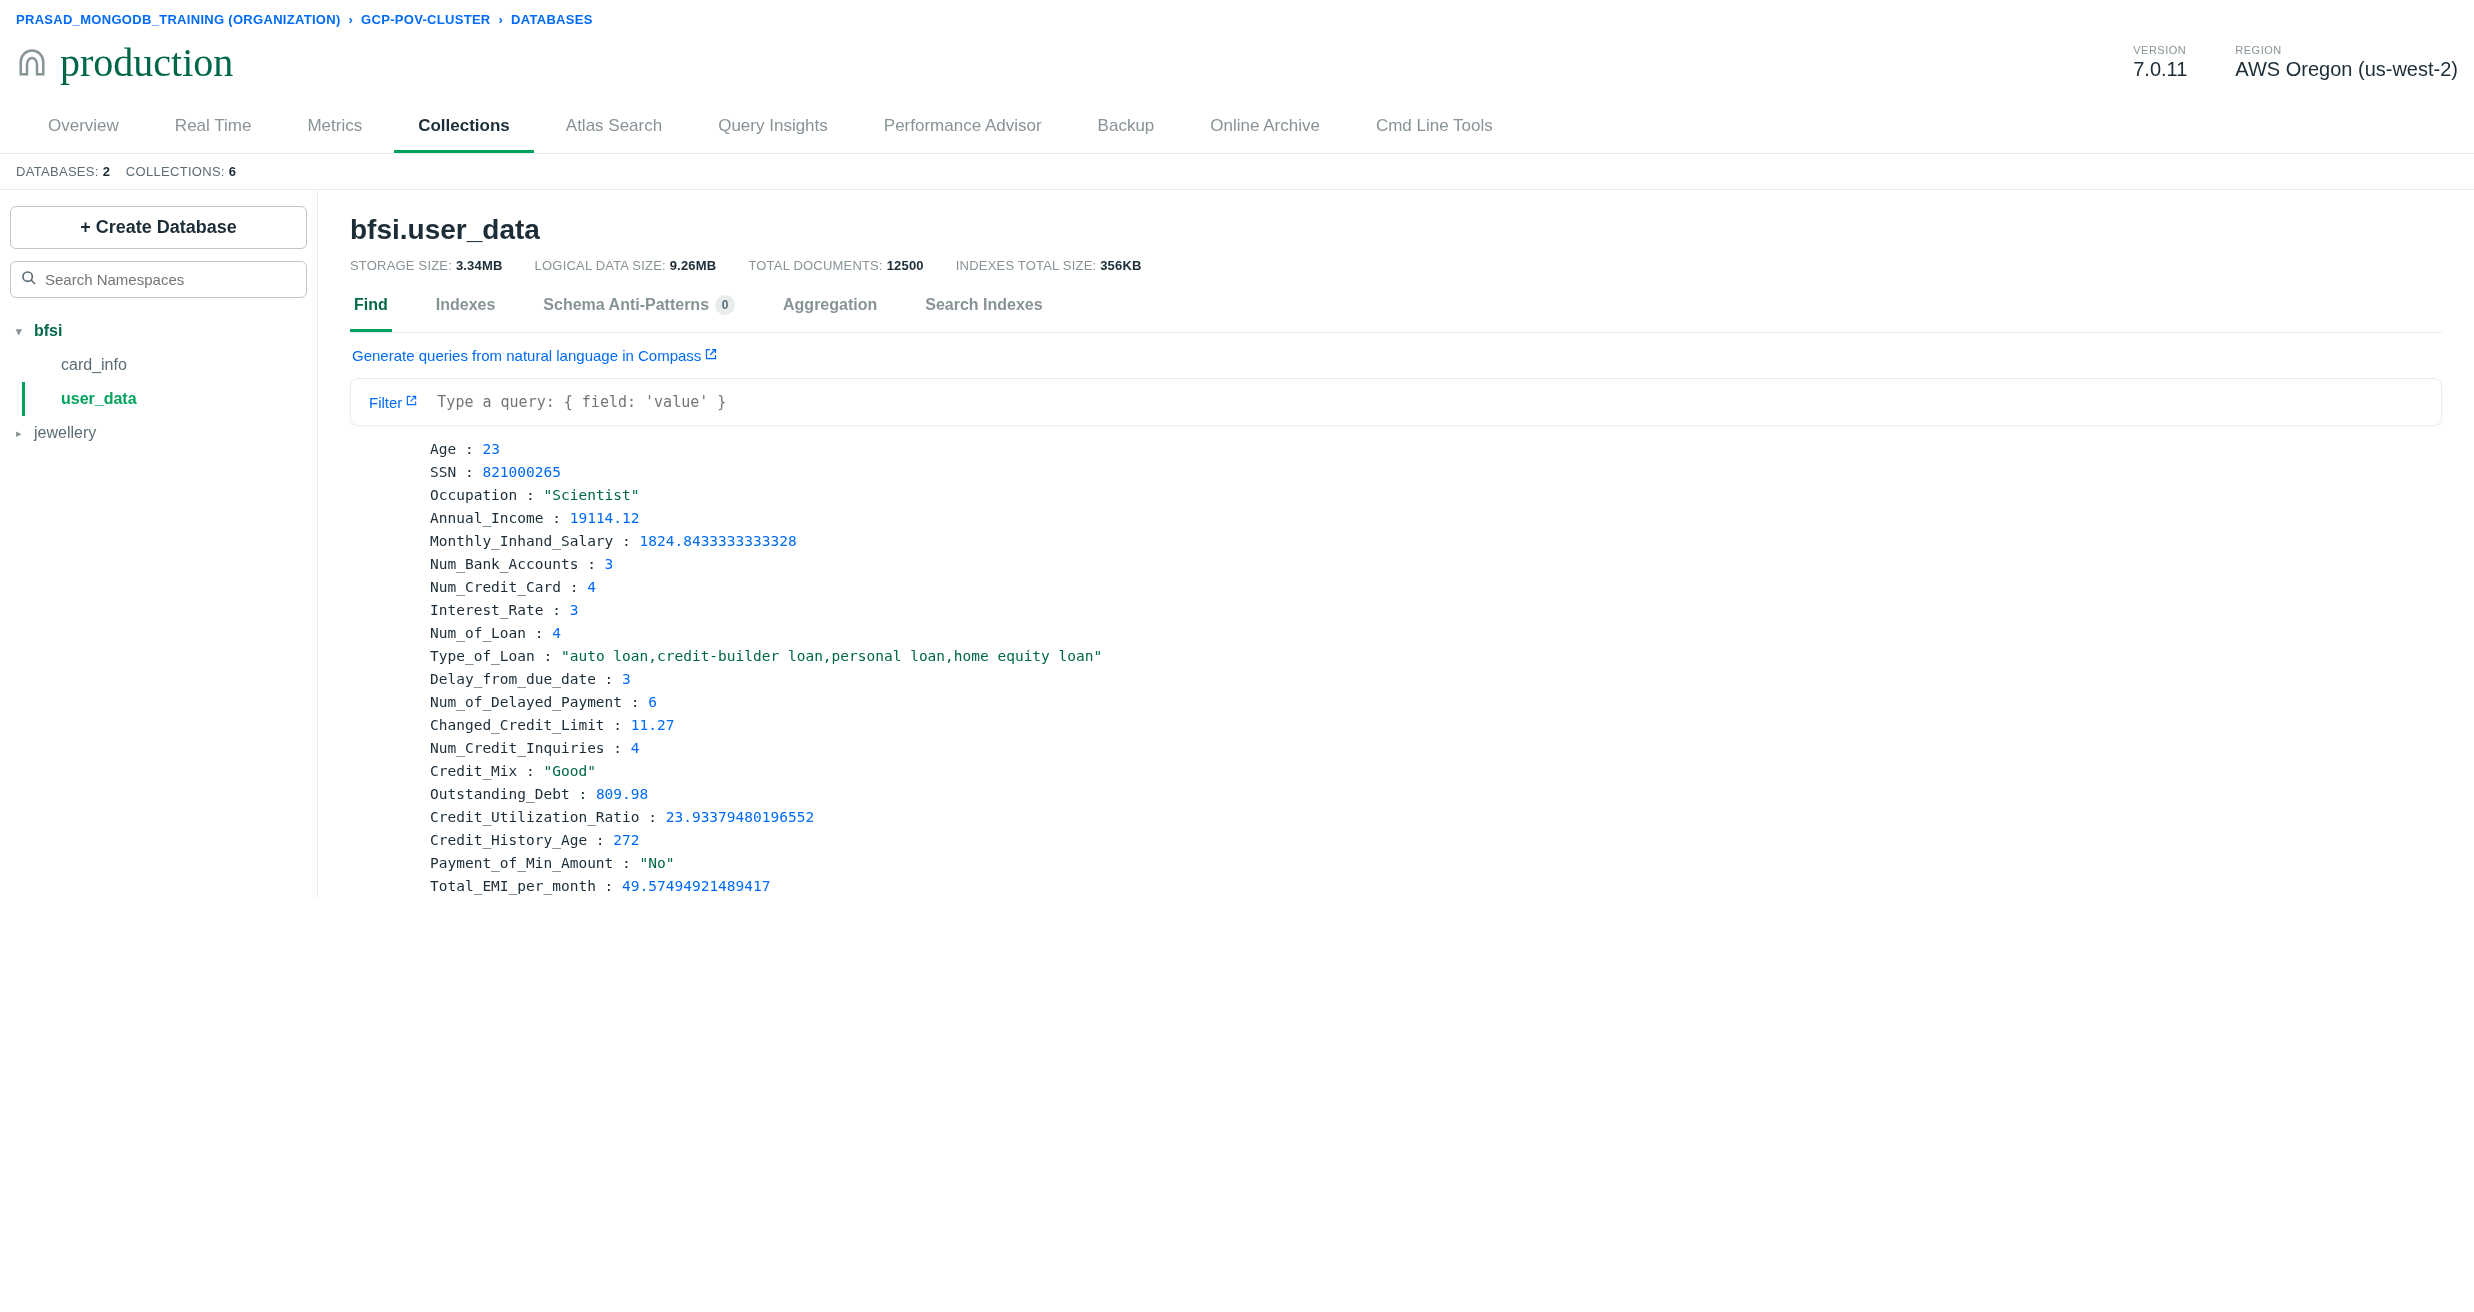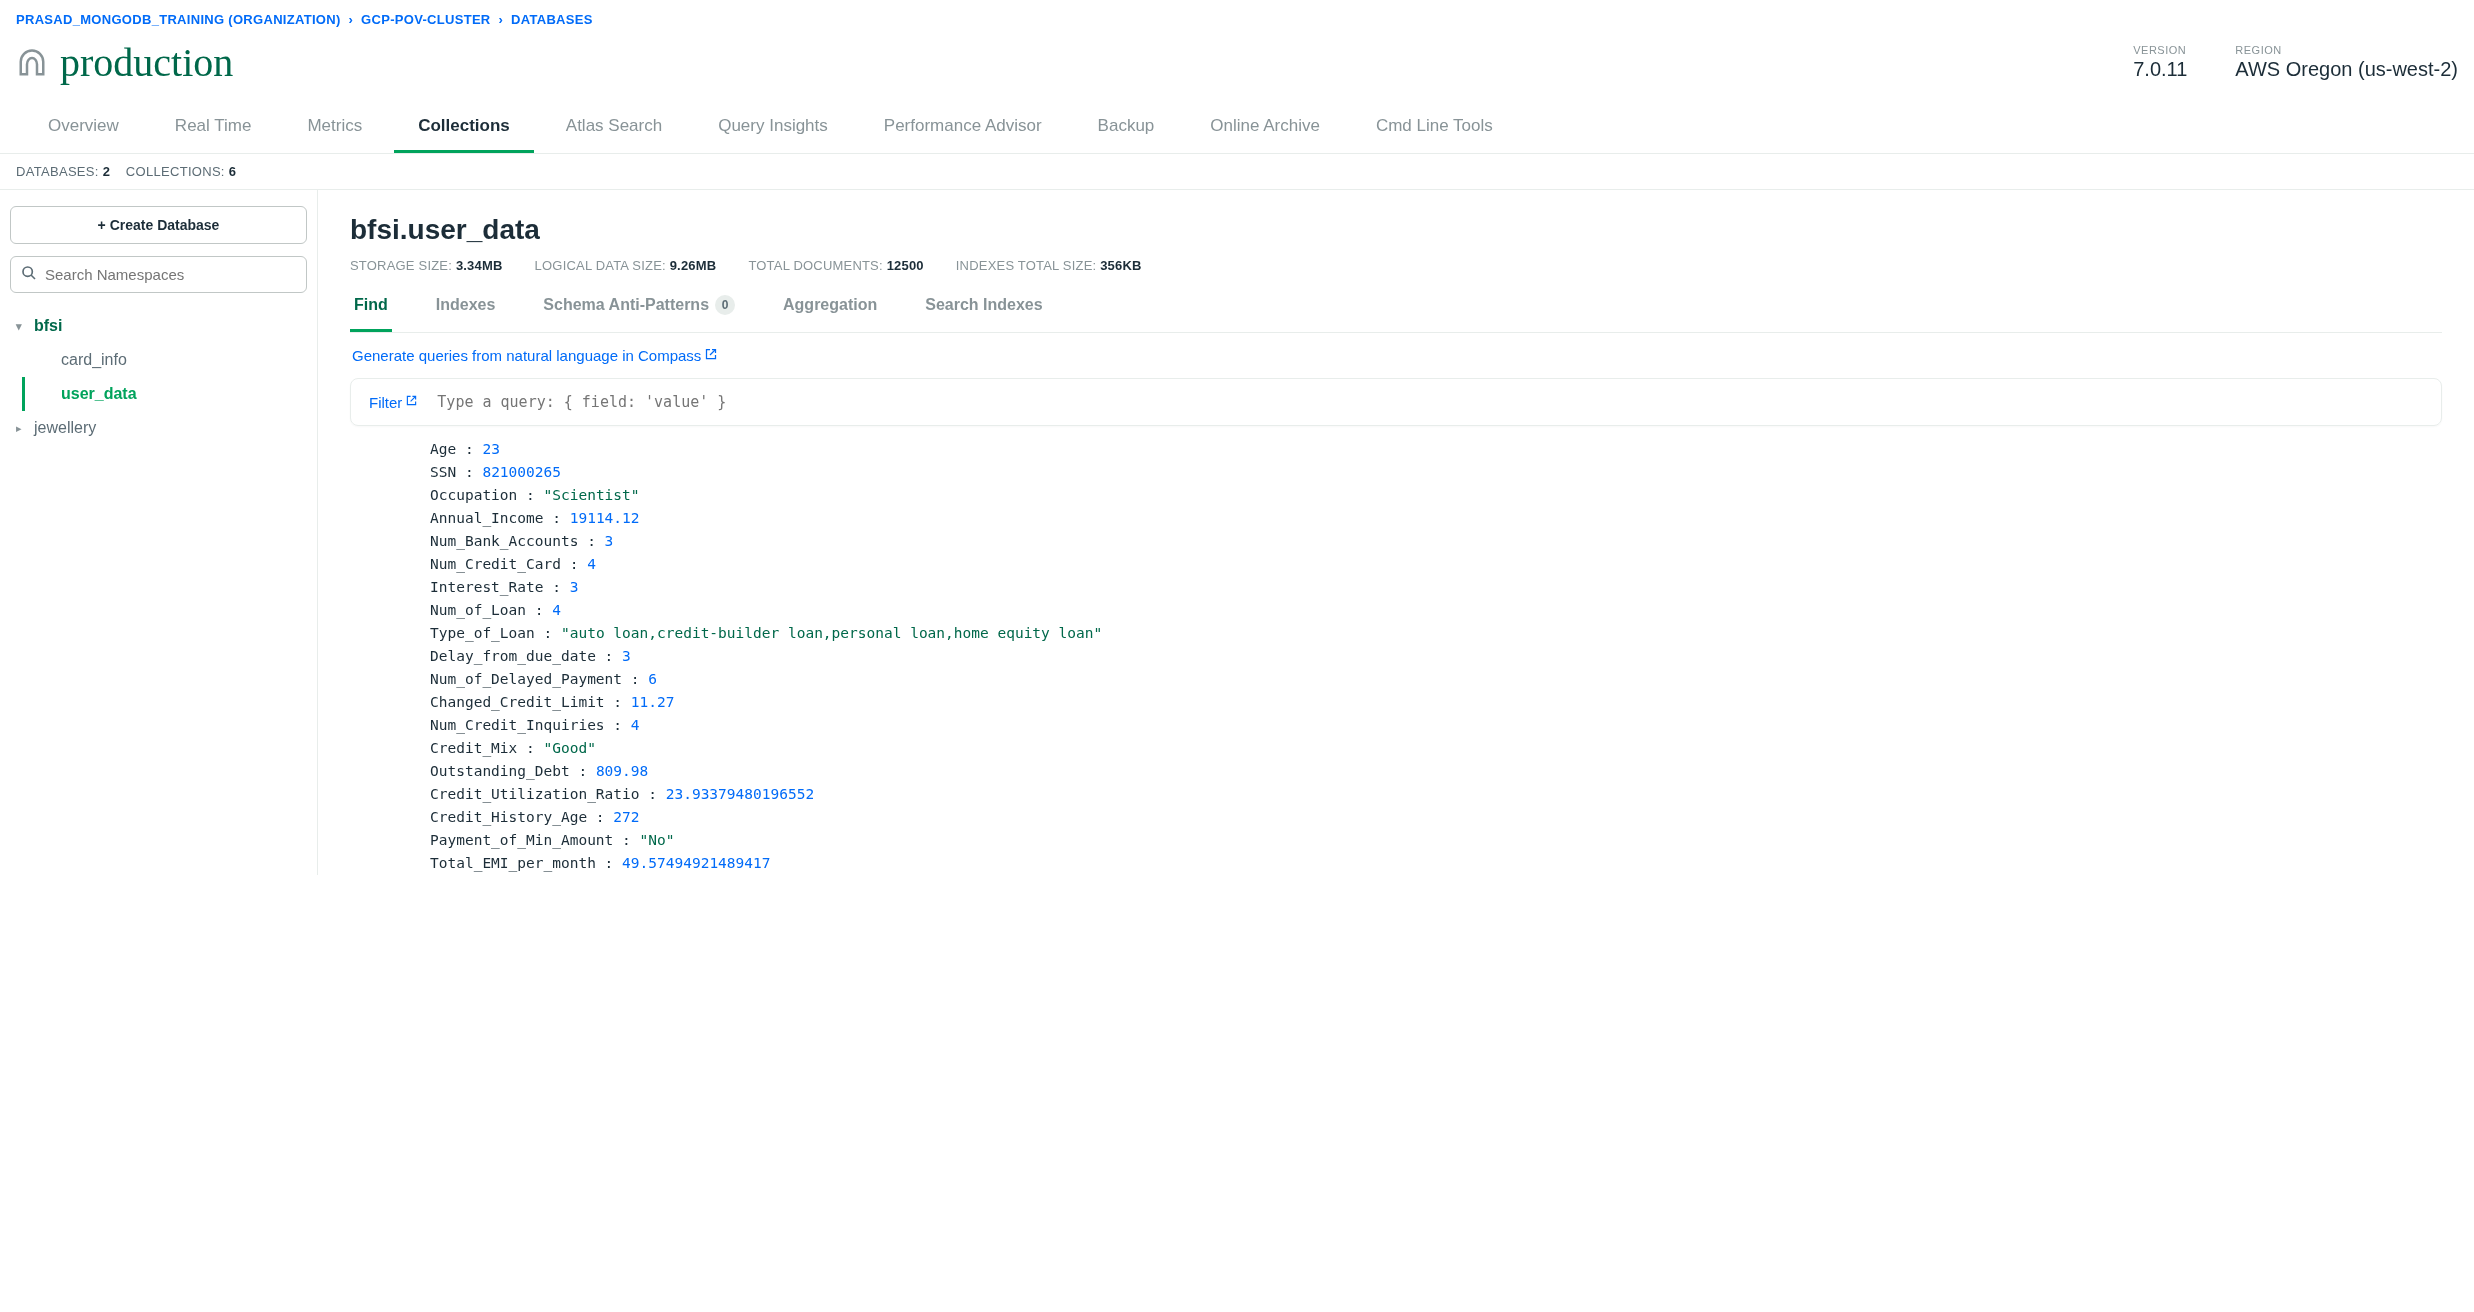--- a/index.html
+++ b/index.html
@@ -69,21 +69,21 @@
     border-right:1px solid #E8EDEB;
     padding: 16px 10px;
   }
   .btn-create {
     width:100%;
     padding:10px;
     border:1px solid #C1C7C6;
     border-radius:6px;
     background:#fff;
     font-weight:700;
-    font-size:14px;
+    font-size:18px;
     color:#1C2D38;
     cursor:pointer;
     margin-bottom:12px;
   }
   .search-wrap {
     display:flex;
     align-items:center;
     border:1px solid #C1C7C6;
     border-radius:6px;
     padding:8px 10px;
@@ -300,20 +300,21 @@
         </span>
       </span>
       <input class="filter-input" placeholder="Type a query: { field: 'value' }" style="">
     </div>
 
     <div class="doc-area" id="doc-area">
         <div class="doc-line"><span class="k">Age</span><span class="colon"> : </span><span class="v-num">23</span></div>
         <div class="doc-line"><span class="k">SSN</span><span class="colon"> : </span><span class="v-num">821000265</span></div>
         <div class="doc-line"><span class="k">Occupation</span><span class="colon"> : </span><span class="v-str">"Scientist"</span></div>
         <div class="doc-line"><span class="k">Annual_Income</span><span class="colon"> : </span><span class="v-num">19114.12</span></div>
+        <div class="doc-line"><span class="k">Monthly_Inhand_Salary</span><span class="colon"> : </span><span class="v-num">1824.8433333333328</span></div>
         <div class="doc-line"><span class="k">Num_Bank_Accounts</span><span class="colon"> : </span><span class="v-num">3</span></div>
         <div class="doc-line"><span class="k">Num_Credit_Card</span><span class="colon"> : </span><span class="v-num">4</span></div>
         <div class="doc-line"><span class="k">Interest_Rate</span><span class="colon"> : </span><span class="v-num">3</span></div>
         <div class="doc-line"><span class="k">Num_of_Loan</span><span class="colon"> : </span><span class="v-num">4</span></div>
         <div class="doc-line"><span class="k">Type_of_Loan</span><span class="colon"> : </span><span class="v-str">"auto loan,credit-builder loan,personal loan,home equity loan"</span></div>
         <div class="doc-line"><span class="k">Delay_from_due_date</span><span class="colon"> : </span><span class="v-num">3</span></div>
         <div class="doc-line"><span class="k">Num_of_Delayed_Payment</span><span class="colon"> : </span><span class="v-num">6</span></div>
         <div class="doc-line"><span class="k">Changed_Credit_Limit</span><span class="colon"> : </span><span class="v-num">11.27</span></div>
         <div class="doc-line"><span class="k">Num_Credit_Inquiries</span><span class="colon"> : </span><span class="v-num">4</span></div>
         <div class="doc-line"><span class="k">Credit_Mix</span><span class="colon"> : </span><span class="v-str">"Good"</span></div>

